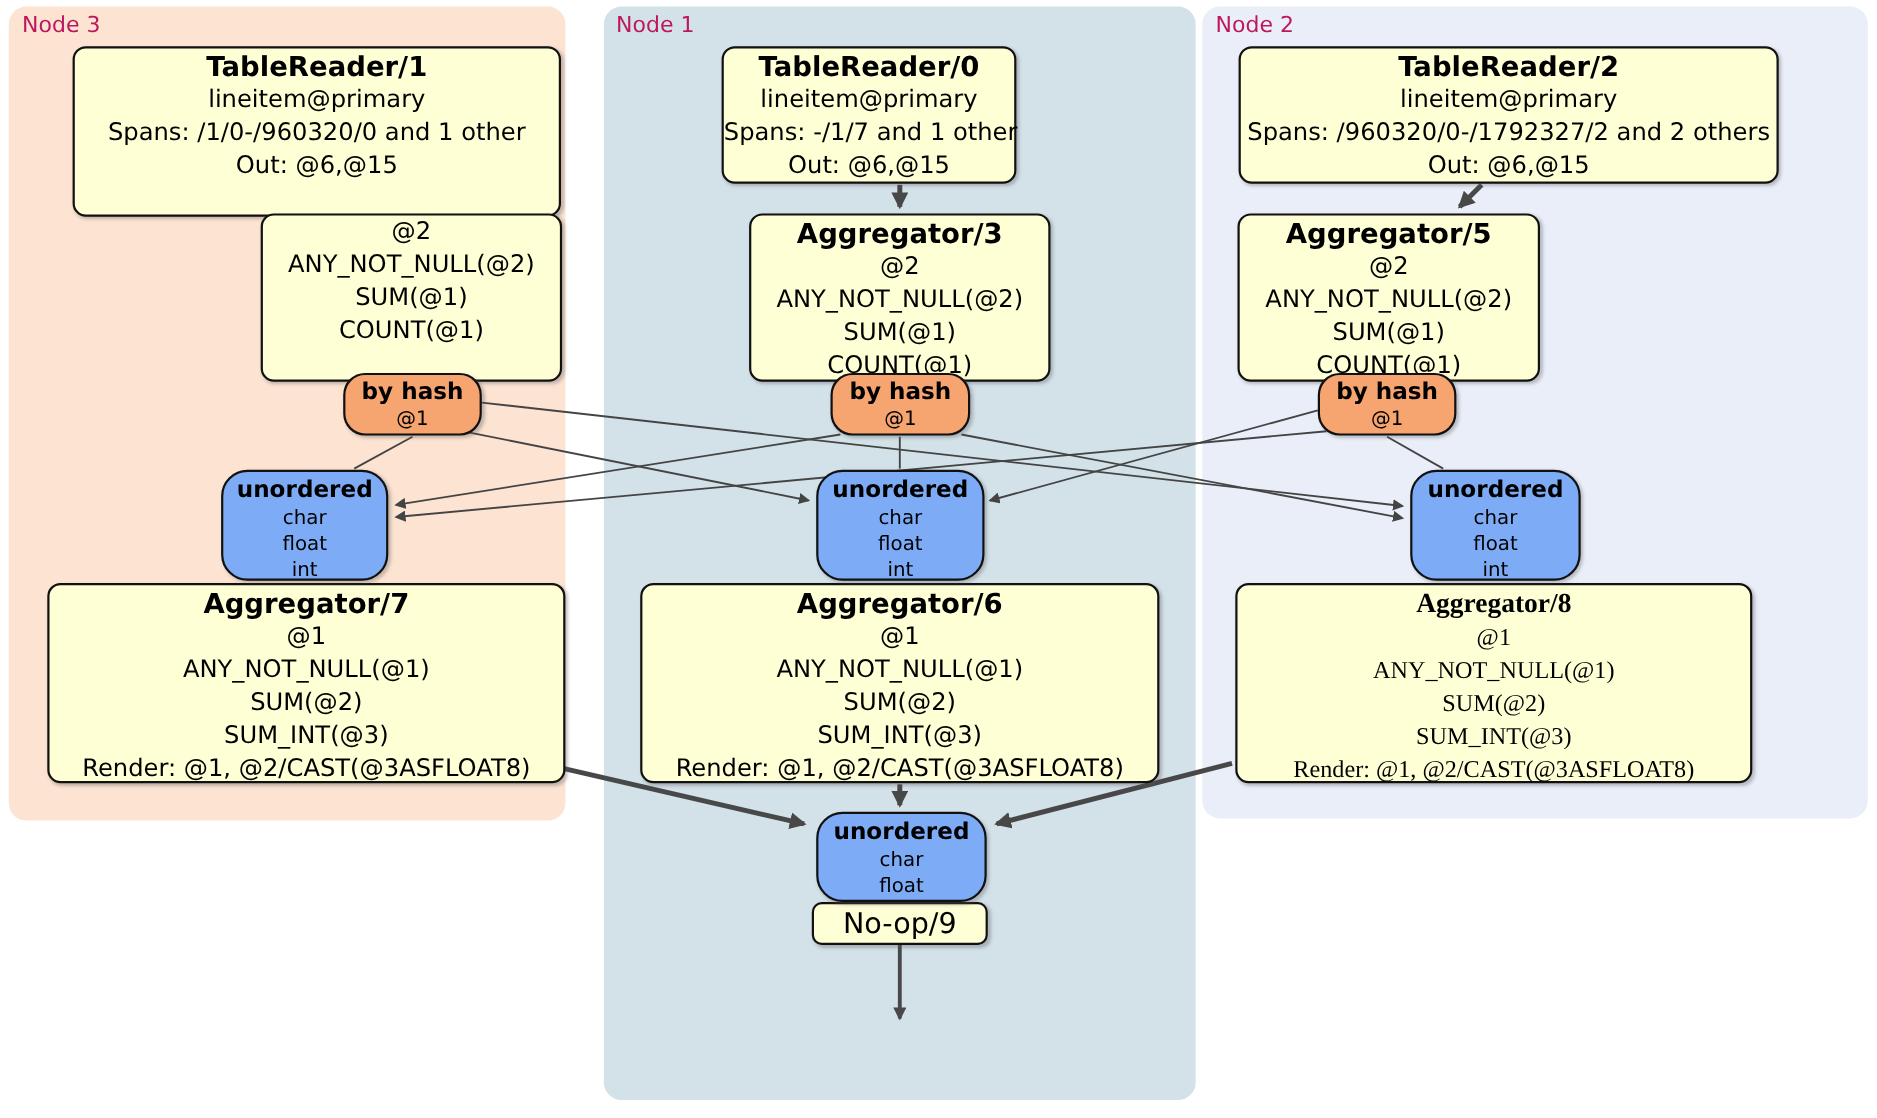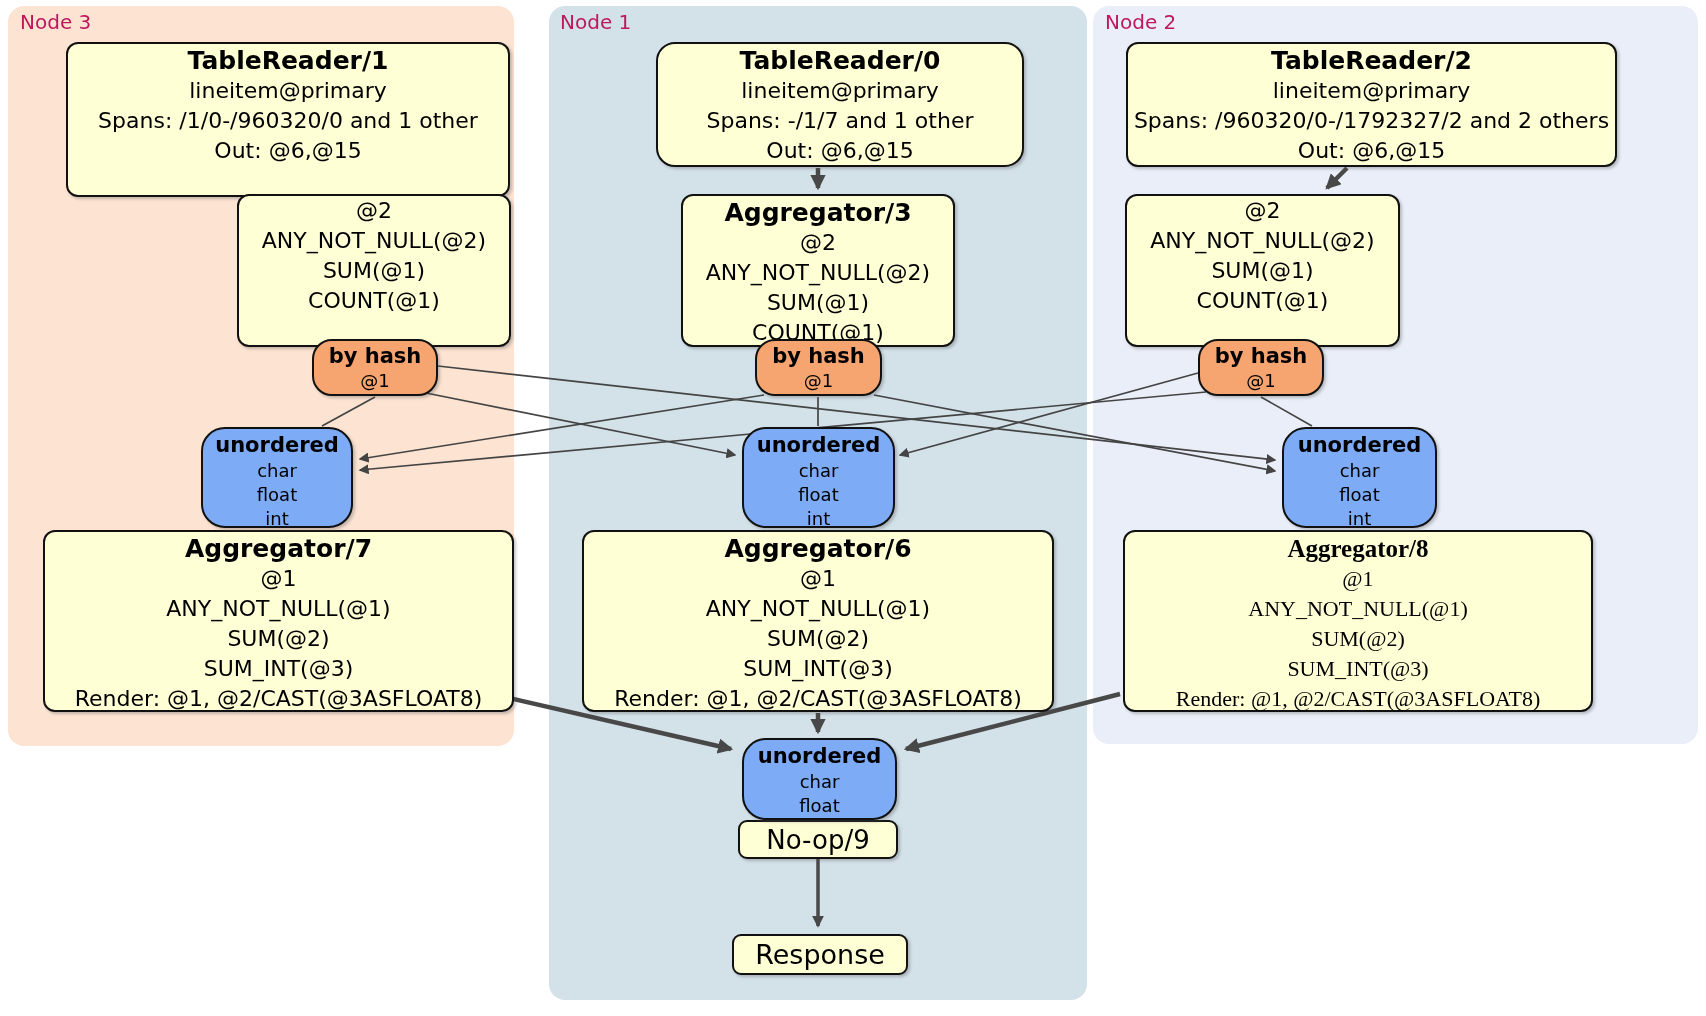--- a/index.html
+++ b/index.html
@@ -109,21 +109,21 @@
 
   <div class="nbox" style="left:43px;top:530px;width:471px;height:182px;">
     <div class="title">Aggregator/7</div>
     <div class="line">@1</div>
     <div class="line">ANY_NOT_NULL(@1)</div>
     <div class="line">SUM(@2)</div>
     <div class="line">SUM_INT(@3)</div>
     <div class="line">Render: @1, @2/CAST(@3ASFLOAT8)</div>
   </div>
 
-  <div class="nbox" style="left:656px;top:42px;width:368px;height:125px;border-radius:19px;">
+  <div class="nbox" style="left:656px;top:42px;width:268px;height:125px;">
     <div class="title">TableReader/0</div>
     <div class="line">lineitem@primary</div>
     <div class="line">Spans: -/1/7 and 1 other</div>
     <div class="line">Out: @6,@15</div>
   </div>
 
   <div class="nbox" style="left:681px;top:194px;width:274px;height:153px;">
     <div class="title">Aggregator/3</div>
     <div class="line">@2</div>
     <div class="line">ANY_NOT_NULL(@2)</div>
@@ -153,20 +153,21 @@
   </div>
 
   <div class="nbox" style="left:1126px;top:42px;width:491px;height:125px;">
     <div class="title">TableReader/2</div>
     <div class="line">lineitem@primary</div>
     <div class="line">Spans: /960320/0-/1792327/2 and 2 others</div>
     <div class="line">Out: @6,@15</div>
   </div>
 
   <div class="nbox" style="left:1125px;top:194px;width:275px;height:153px;">
+    <div class="title">Aggregator/5</div>
     <div class="line">@2</div>
     <div class="line">ANY_NOT_NULL(@2)</div>
     <div class="line">SUM(@1)</div>
     <div class="line">COUNT(@1)</div>
   </div>
 
   <div class="pill hash" style="left:1198px;top:339px;width:126px;height:57px;">
     <div class="title">by hash</div>
     <div class="line">@1</div>
   </div>
@@ -190,17 +191,14 @@
   <div class="pill sync" style="left:742px;top:738px;width:155px;height:82px;">
     <div class="title">unordered</div>
     <div class="line">char</div>
     <div class="line">float</div>
   </div>
 
   <div class="nbox mini" style="left:738px;top:820px;width:160px;height:39px;border-radius:9px;">
     <div class="title">No-op/9</div>
   </div>
 
-  <div class="nbox mini resp" style="left:732px;top:934px;width:176px;height:41px;border-radius:9px;">
-    <div class="title">Response</div>
-  </div>
 
 </div>
 
 </body></html>

